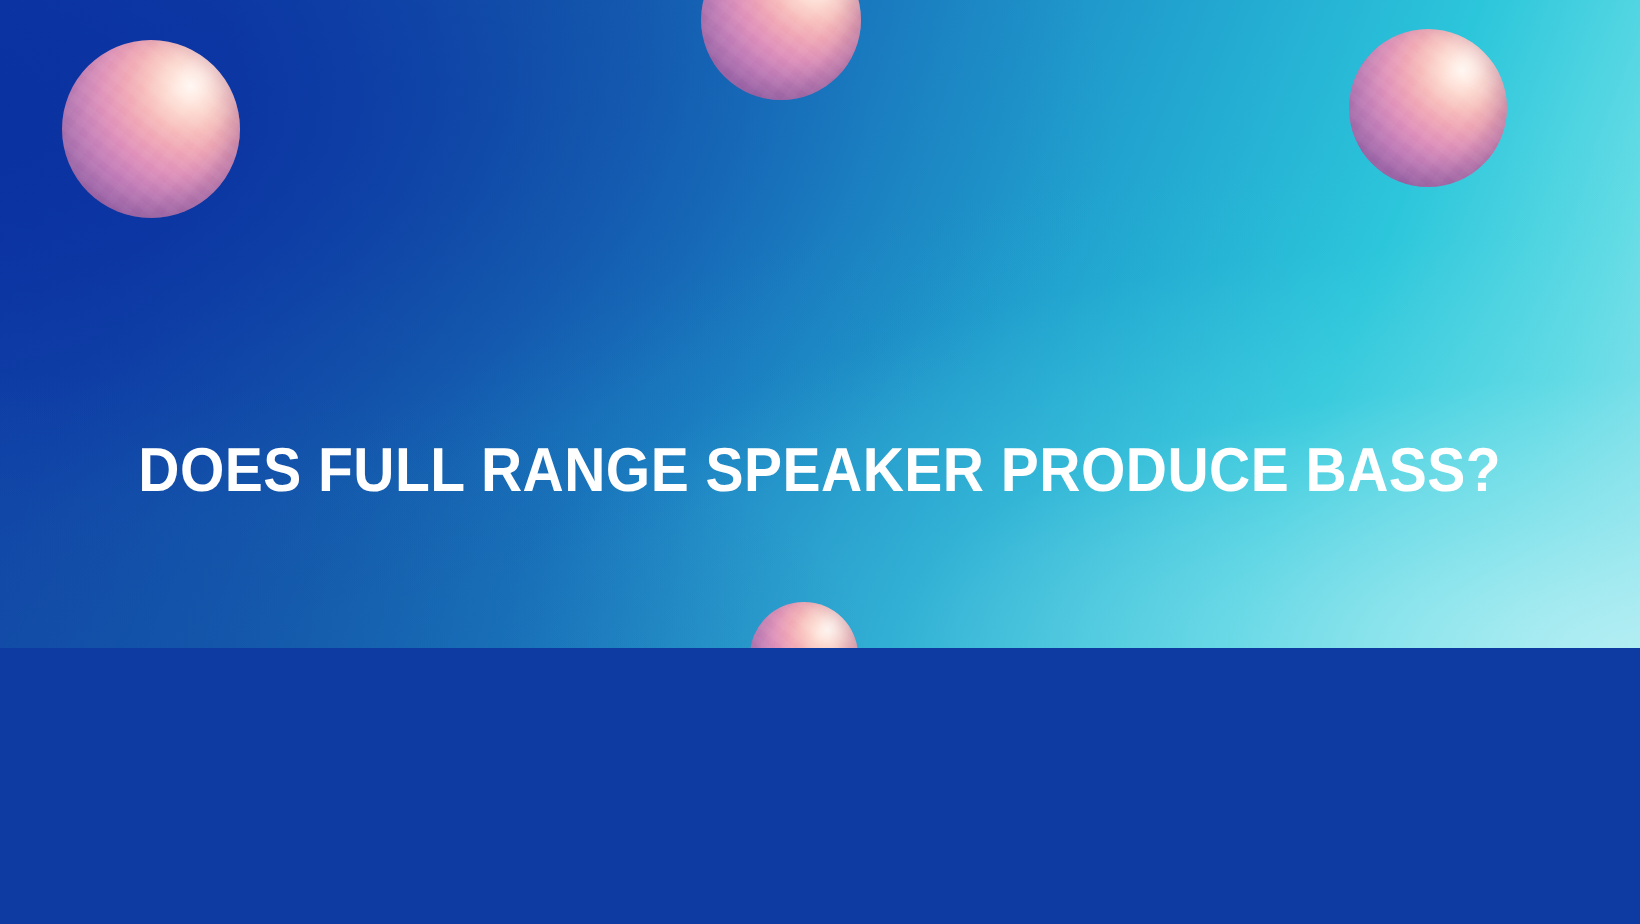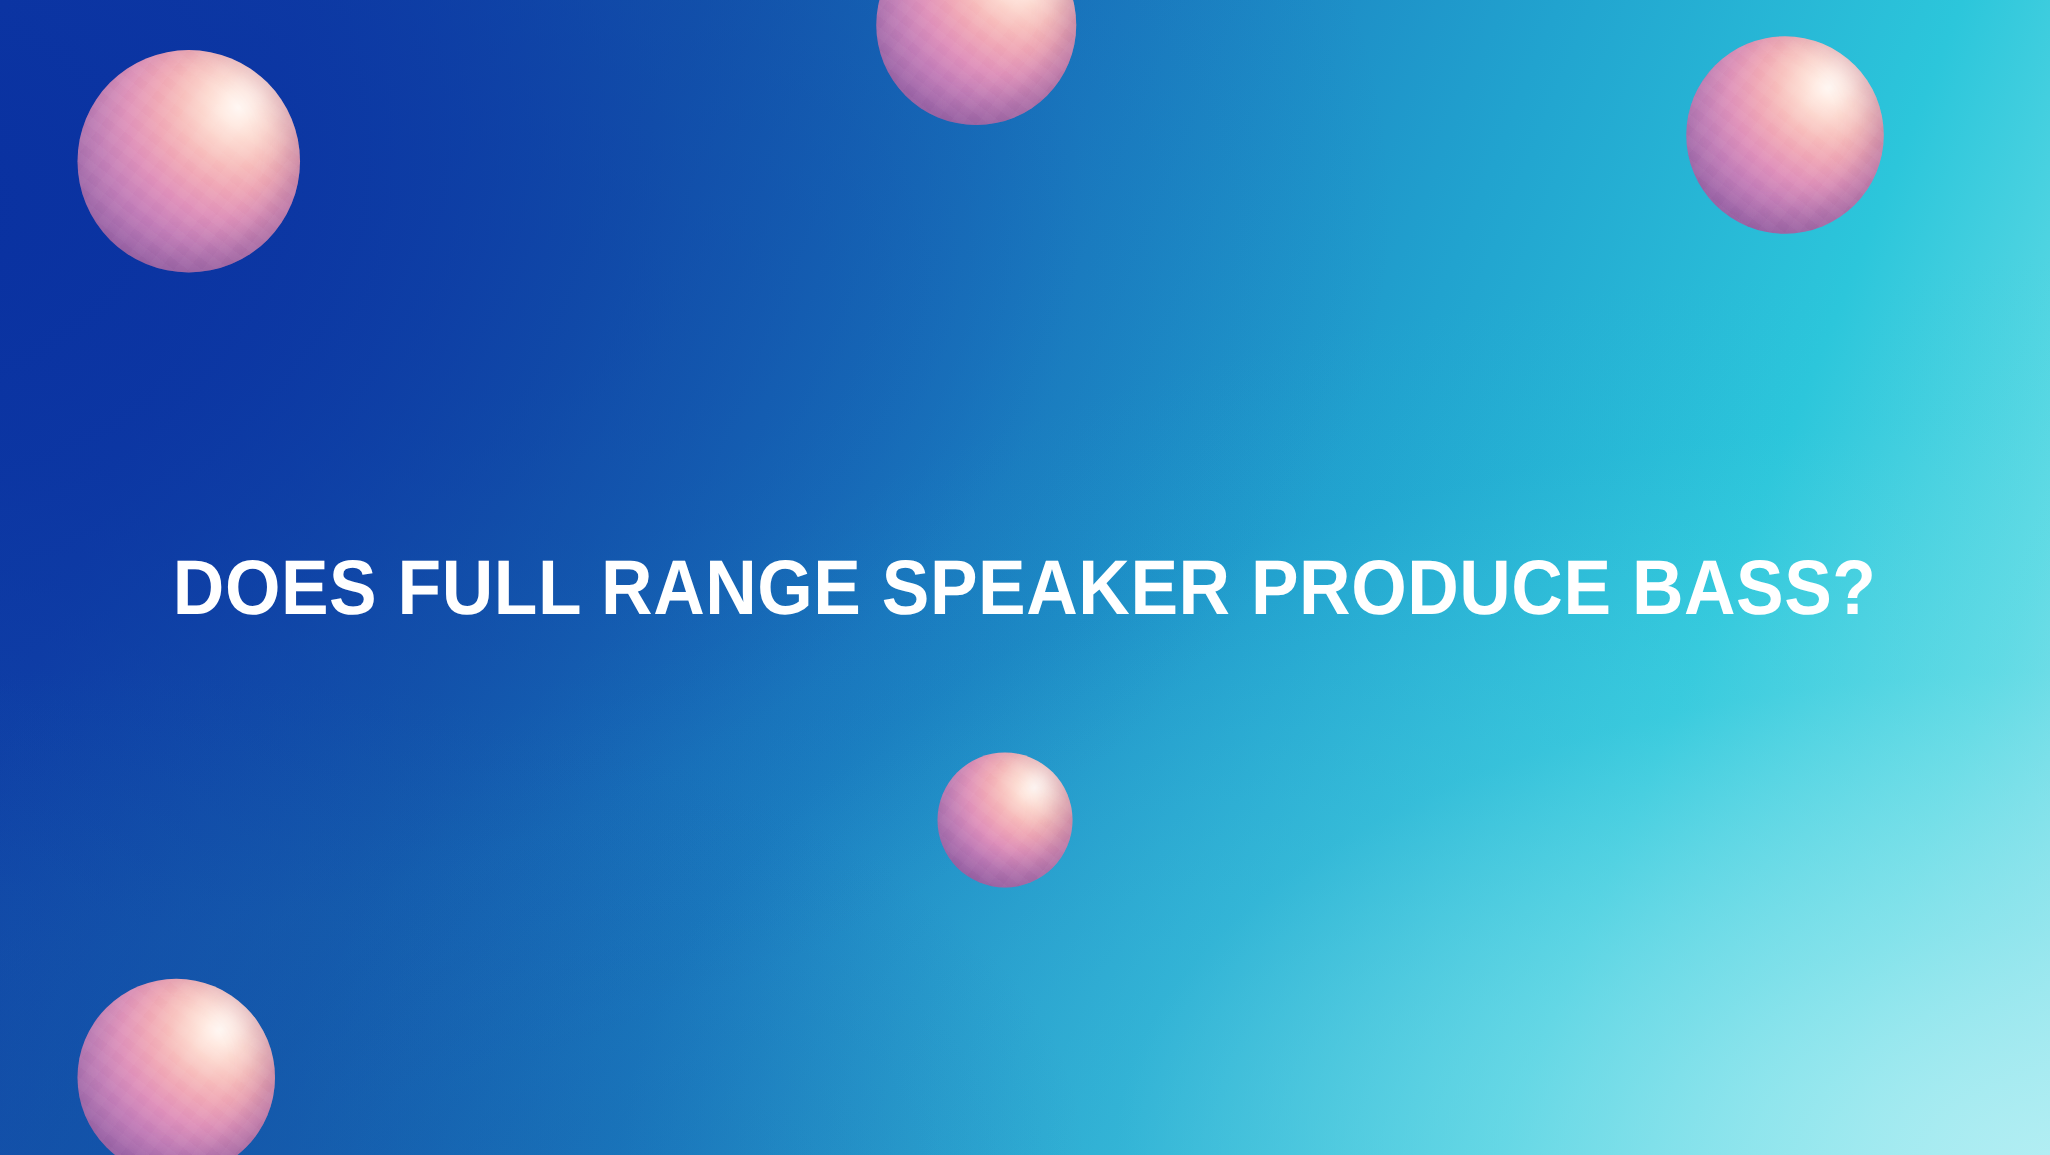--- a/index.html
+++ b/index.html
@@ -8,21 +8,21 @@
     padding: 0;
     width: 1640px;
     height: 924px;
     overflow: hidden;
     background: #0e3ba2;
   }
 
   #slide {
     position: relative;
     width: 1640px;
-    height: 924px;
+    height: 648px;
     overflow: hidden;
     font-family: "Liberation Sans", "DejaVu Sans", sans-serif;
   }
 
   
   .bg-base {
     position: absolute;
     inset: 0;
     background: linear-gradient(112deg,
         #0d38a4 0%,

